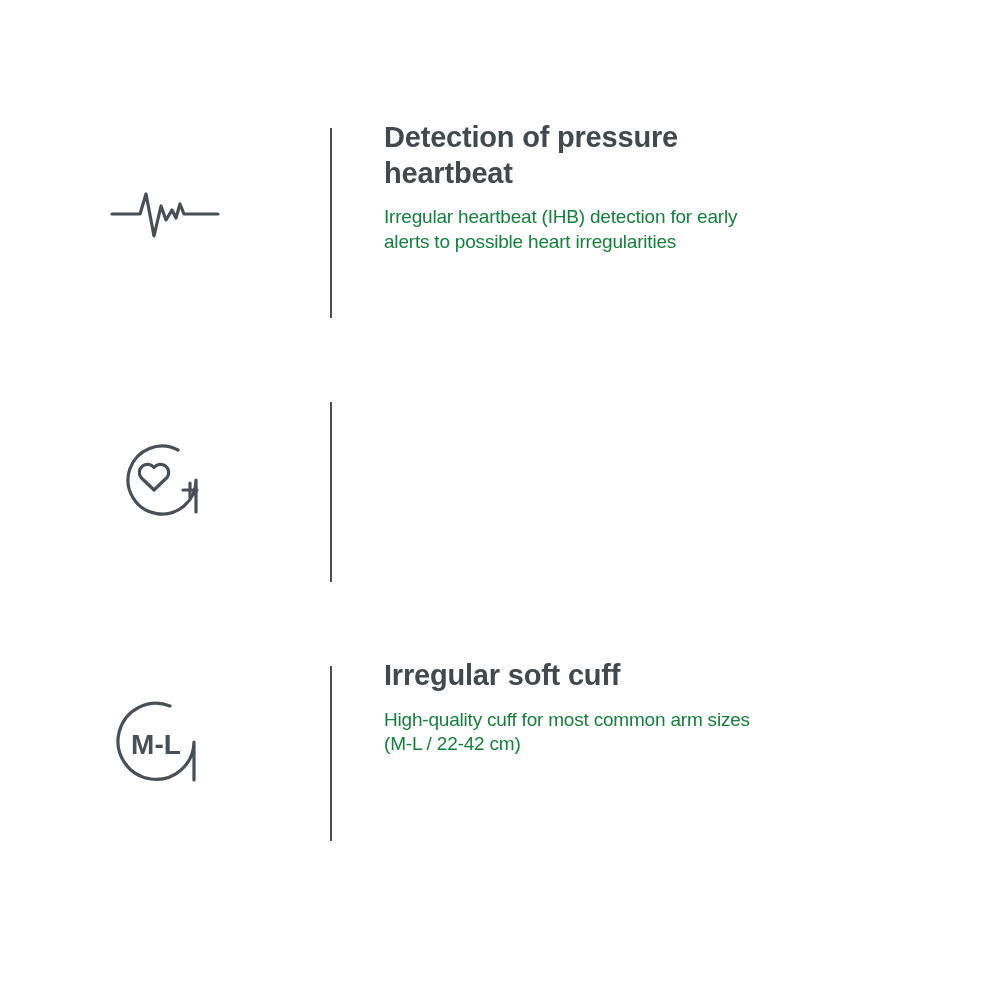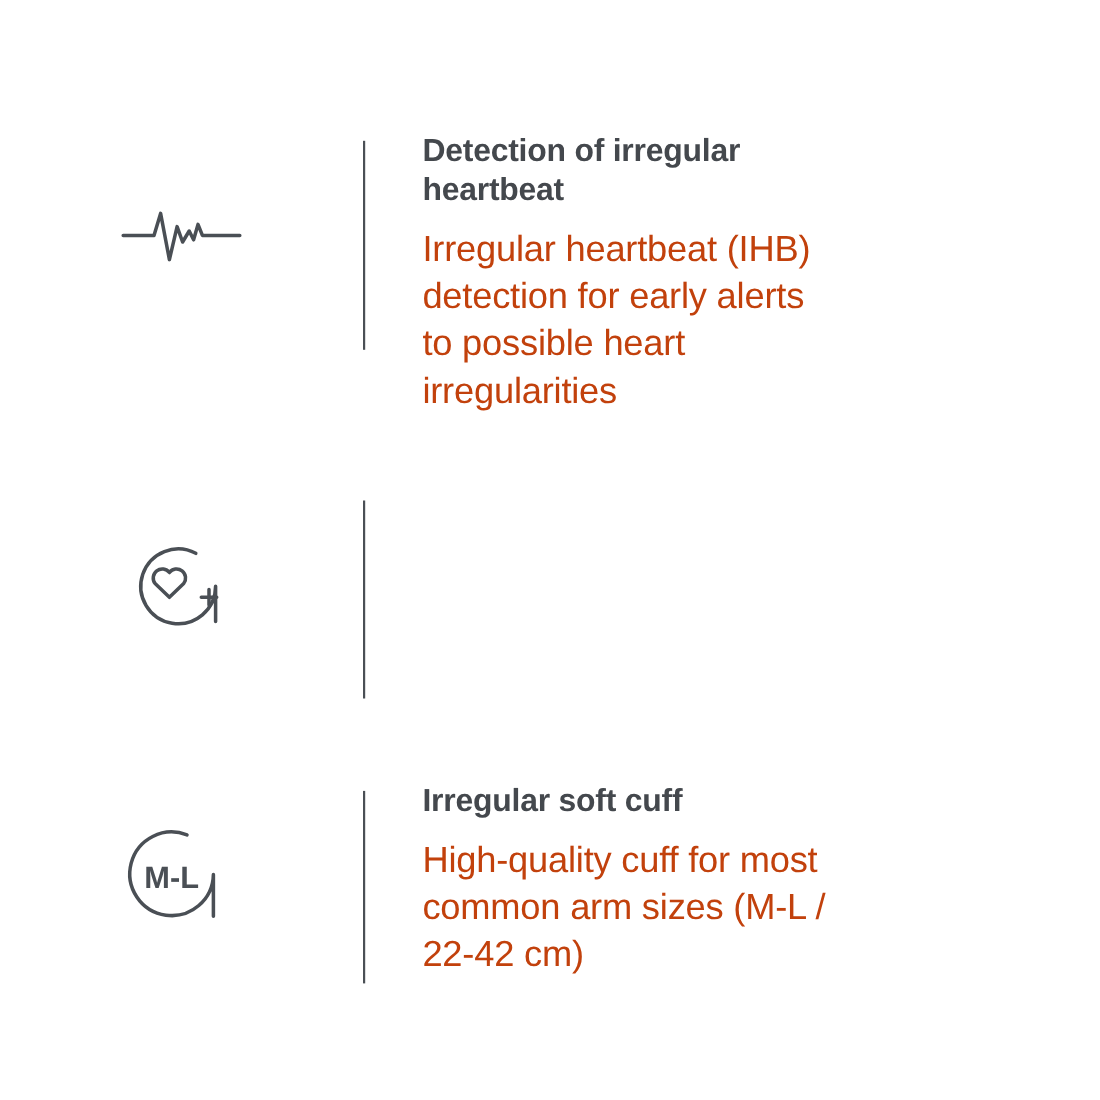--- a/index.html
+++ b/index.html
@@ -63,23 +63,23 @@
   .feature-title {
     font-size: 29px;
     font-weight: bold;
     line-height: 1.23;
     color: #44484d;
     margin: 0 0 14px 0;
     letter-spacing: -0.2px;
   }
 
   .feature-desc {
-    font-size: 33px;
+    font-size: 19px;
     line-height: 1.3;
-    color: #c2410c;
+    color: #15803d;
     margin: 0;
     letter-spacing: -0.2px;
   }
 
   
   .row-1 { margin-bottom: 70px; }
   .row-1 .icon-cell { padding-top: 60px; }
   .row-1 .divider { height: 190px; align-self: flex-start; margin-top: 8px; }
 
   .row-2 { margin-bottom: 70px; }
@@ -95,21 +95,21 @@
 <div class="feature-list">
 
   <div class="feature-row row-1">
     <div class="icon-cell">
       <svg width="110" height="64" viewBox="0 0 110 64" fill="none">
         <path d="M2 34 H22 L30 34 L36 14 L44 56 L51 26 L56 40 L62 30 L66 38 L70 24 L74 34 H108" stroke="#4a4f55" stroke-width="3.2" stroke-linecap="round" stroke-linejoin="round"></path>
       </svg>
     </div>
     <div class="divider"></div>
     <div class="text-cell">
-      <p class="feature-title">Detection of irregular heartbeat</p>
+      <p class="feature-title">Detection of pressure heartbeat</p>
       <p class="feature-desc">Irregular heartbeat (IHB) detection for early alerts to possible heart irregularities</p>
     </div>
   </div>
 
   <div class="feature-row row-2">
     <div class="icon-cell">
       <svg width="110" height="92" viewBox="0 0 110 92" fill="none">
         <path d="M68 16 A34 34 0 1 0 86 46 L86 78" stroke="#4a4f55" stroke-width="3.2" stroke-linecap="round" stroke-linejoin="round"></path>
         <path d="M44 56 L31 43.5 A8.2 8.2 0 0 1 44 33.5 A8.2 8.2 0 0 1 57 43.5 Z" stroke="#4a4f55" stroke-width="3.2" stroke-linecap="round" stroke-linejoin="round"></path>
         <path d="M73 56 H87 M80 49 V63" stroke="#4a4f55" stroke-width="3.2" stroke-linecap="round"></path>

